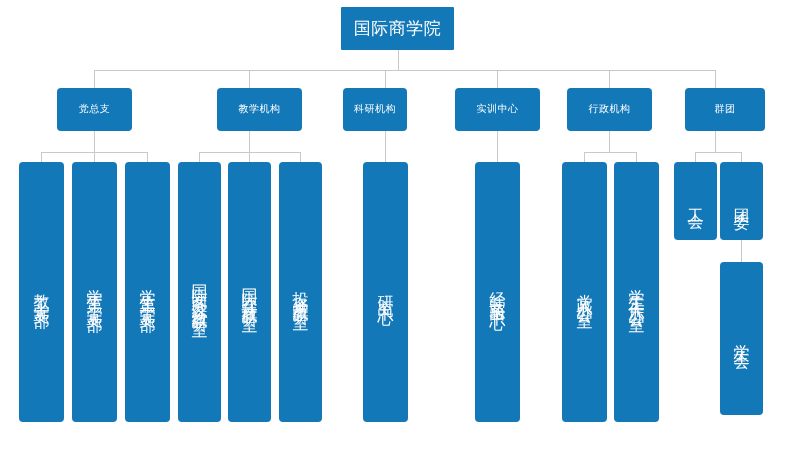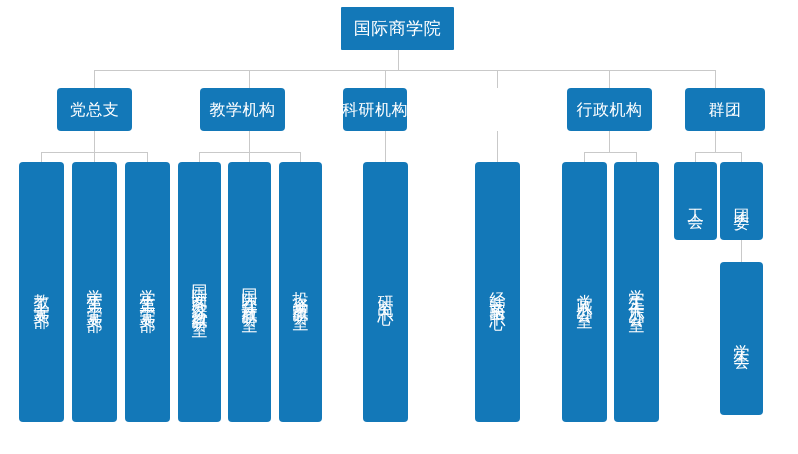--- a/index.html
+++ b/index.html
@@ -50,21 +50,21 @@
   
   .node .label-v {
     font-size: 16px;
     writing-mode: vertical-rl;
     text-orientation: upright;
     letter-spacing: 4.5px;
     white-space: nowrap;
     line-height: 1;
   }
   .node.root .label-h { font-size: 17px; }
-  .node.lvl2 .label-h { font-size: 16px; }
+  .node.lvl2 .label-h { font-size: 10px; }
   .node.small-v .label-v { font-size: 16px; letter-spacing: 5px; }
 </style>
 </head>
 <body>
 
 <div id="chart">
 
   <div class="conn conn-v" style="left:398px; top:50px; height:20px;"></div>
 
   <div class="conn conn-h" style="left:94px; top:70px; width:621px;"></div>
@@ -104,25 +104,28 @@
 
   <div class="conn conn-v" style="left:741px; top:240px; height:22px;"></div>
 
   <div class="node root" style="left:341px; top:7px; width:113px; height:43px;">
     <span class="label-h">国际商学院</span>
   </div>
 
   <div class="node lvl2" style="left:57px; top:88px; width:75px; height:43px;">
     <span class="label-h">党总支</span>
   </div>
-  <div class="node lvl2" style="left:200px; top:88px; width:85px; height:43px;">
+  <div class="node lvl2" style="left:217px; top:88px; width:85px; height:43px;">
     <span class="label-h">教学机构</span>
   </div>
   <div class="node lvl2" style="left:343px; top:88px; width:64px; height:43px;">
     <span class="label-h">科研机构</span>
+  </div>
+  <div class="node lvl2" style="left:455px; top:88px; width:85px; height:43px;">
+    <span class="label-h">实训中心</span>
   </div>
   <div class="node lvl2" style="left:567px; top:88px; width:85px; height:43px;justify-content:center;">
     <span class="label-h">行政机构</span>
   </div>
   <div class="node lvl2" style="left:685px; top:88px; width:80px; height:43px;">
     <span class="label-h">群团</span>
   </div>
 
   <div class="node" style="left:19px; top:162px; width:45px; height:260px;">
     <span class="label-v">教工党支部</span>

